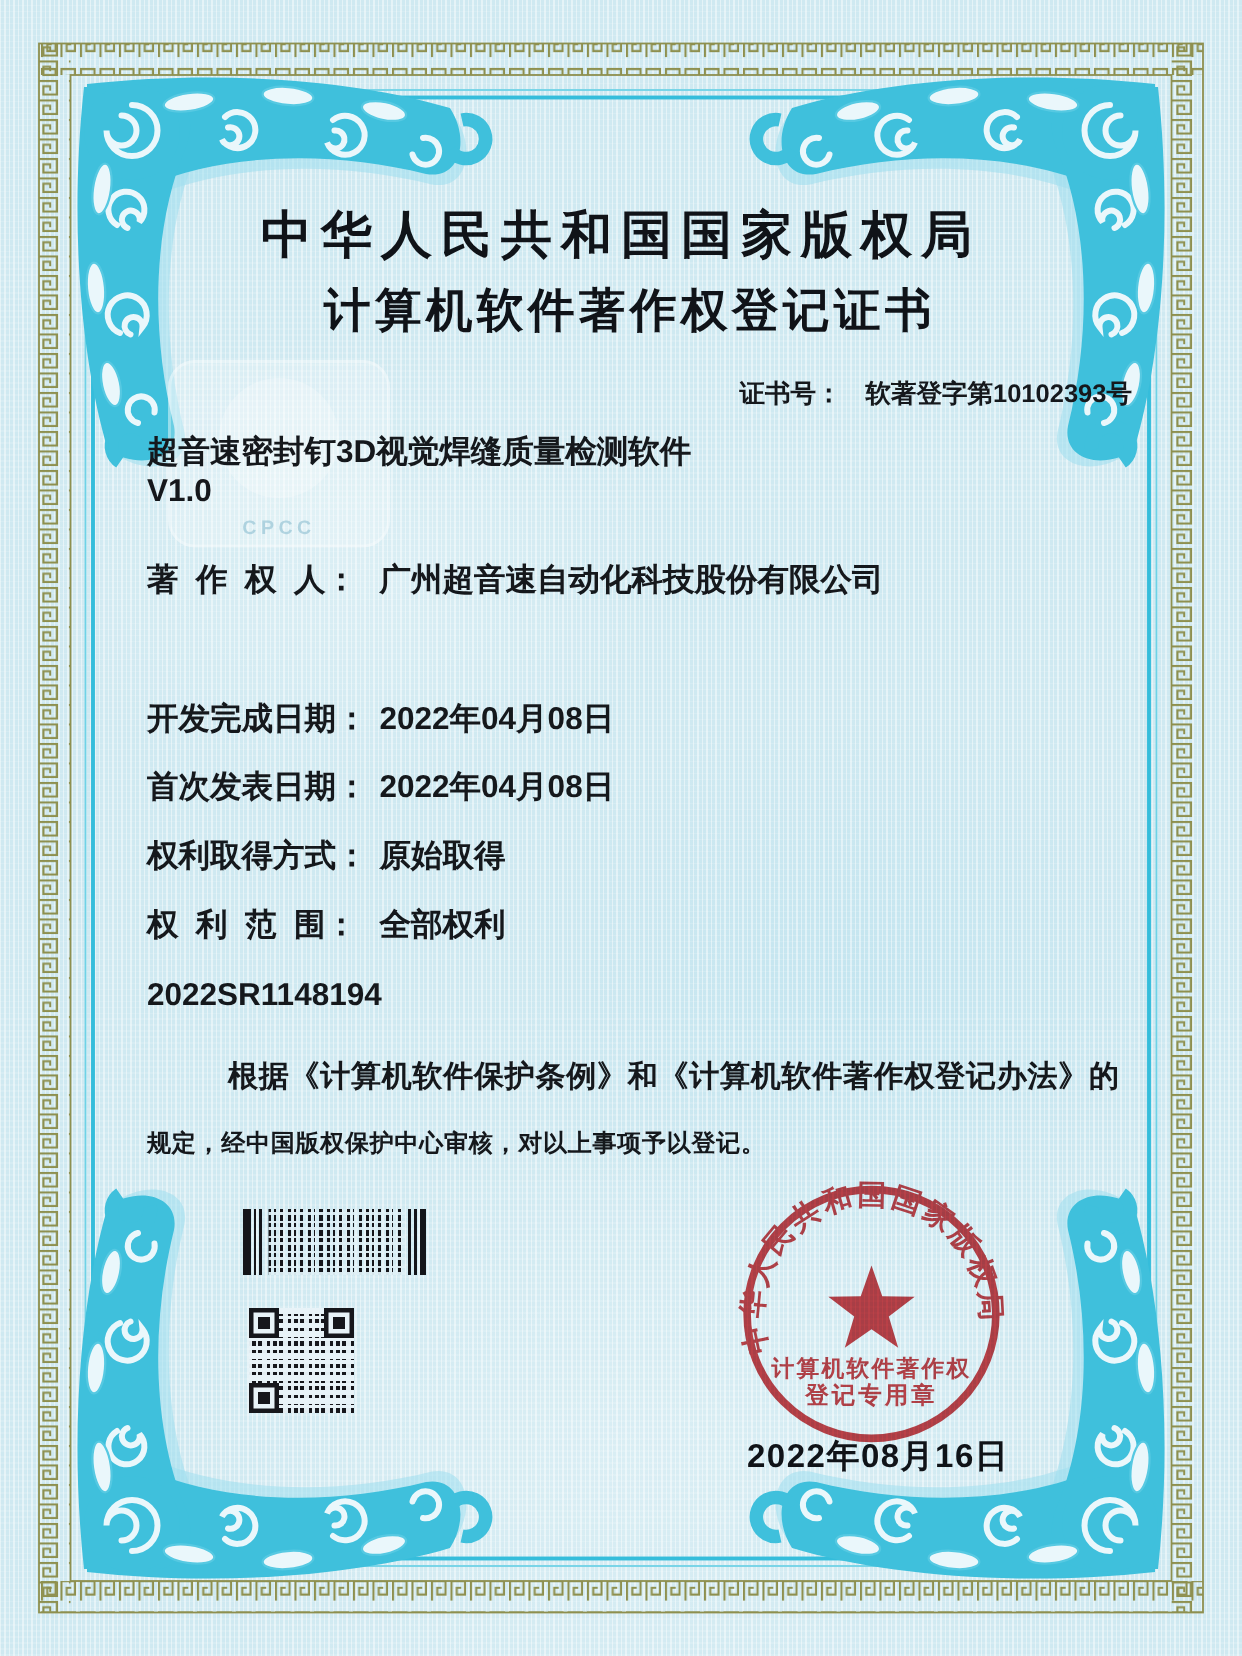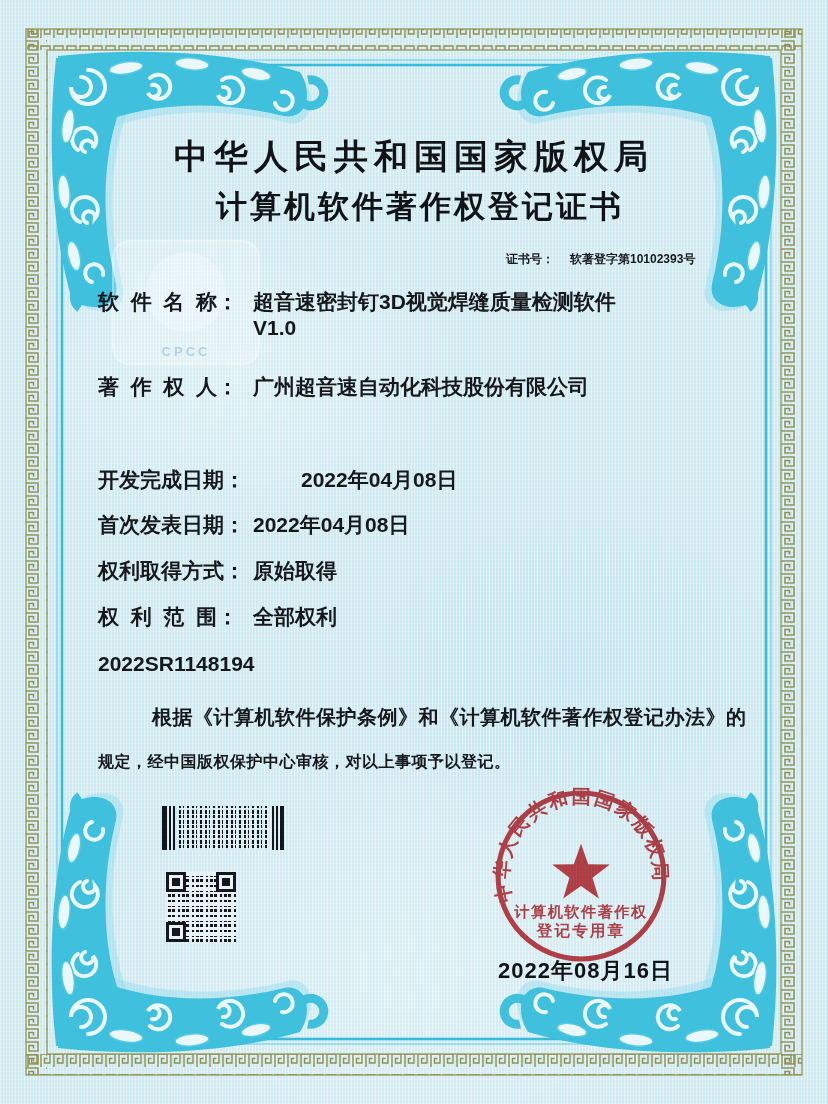--- a/index.html
+++ b/index.html
@@ -13,27 +13,27 @@
       radial-gradient(ellipse 360px 260px at 70% 60%, rgba(182,224,238,.45), rgba(182,224,238,0) 72%),
       radial-gradient(ellipse 420px 300px at 50% 88%, rgba(255,255,255,.22), rgba(255,255,255,0) 75%);
     font-family:"Liberation Sans","DejaVu Sans",sans-serif;
     color:#15181c;
   }
   .abs{position:absolute;}
   .borders{position:absolute;left:0;top:0;width:828px;height:1104px;pointer-events:none;}
   
   .title1{left:0;right:0;top:134px;text-align:center;font-size:34px;font-weight:900;letter-spacing:6px;color:#101318;}
   .title2{left:12px;right:0;top:186px;text-align:center;font-size:31px;font-weight:900;letter-spacing:3px;color:#101318;}
-  .certline{left:506px;top:251px;font-size:12px;font-weight:700;white-space:pre;}
+  .certline{left:493px;top:251px;font-size:17px;font-weight:700;white-space:pre;}
   .certline .gap{display:inline-block;width:16px;}
   
   .row{left:98px;display:flex;font-size:21px;font-weight:700;line-height:1.25;}
   .row .lbl{width:155px;flex:0 0 155px;white-space:pre;}
   .row .val{white-space:pre;}
-  .r1{top:289px;} .r2{top:374px;} .r3{top:467px;gap:48px;} .r4{top:512px;}
+  .r1{top:289px;} .r2{top:374px;} .r3{top:467px;} .r4{top:512px;}
   .r5{top:558px;} .r6{top:604px;} .r7{top:651px;}
   .val2{display:block;}
   
   .st1{left:152px;top:704px;font-size:20px;font-weight:700;letter-spacing:.5px;white-space:pre;}
   .st2{left:98px;top:752px;font-size:16px;font-weight:700;letter-spacing:.5px;white-space:pre;}
   
   .barcode{left:162px;top:806px;width:122px;height:44px;display:flex;}
   .bc-gl{width:17px;height:100%;
     background:linear-gradient(90deg,#14151a 0 5px,rgba(0,0,0,0) 5px 7px,#14151a 7px 9px,rgba(0,0,0,0) 9px 11px,#14151a 11px 13px,rgba(0,0,0,0) 13px 17px);}
   .bc-mid{flex:1;height:100%;
@@ -126,21 +126,20 @@
   <div class="abs cpcc">
     <div class="disc"></div>
     <div class="txt">CPCC</div>
   </div>
 
   <div class="abs title1">中华人民共和国国家版权局</div>
   <div class="abs title2">计算机软件著作权登记证书</div>
   <div class="abs certline"><span>证书号：</span><span class="gap"></span><span>软著登字第10102393号</span></div>
 
   <div class="abs row r1">
-    <span class="lbl">软  件  名  称：</span>
     <span class="val"><span>超音速密封钉3D视觉焊缝质量检测软件</span><span class="val2">V1.0</span></span>
   </div>
   <div class="abs row r2">
     <span class="lbl">著  作  权  人：</span>
     <span class="val">广州超音速自动化科技股份有限公司</span>
   </div>
   <div class="abs row r3">
     <span class="lbl">开发完成日期：</span>
     <span class="val">2022年04月08日</span>
   </div>

